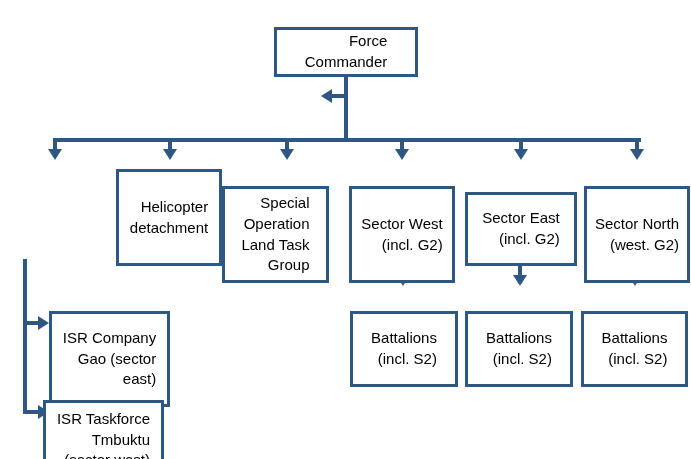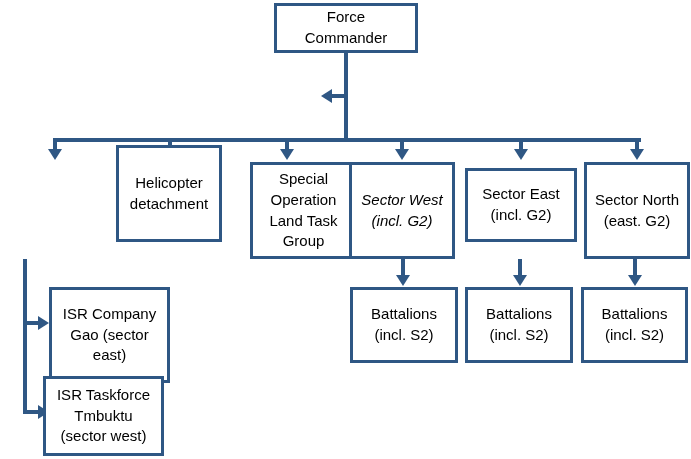--- a/index.html
+++ b/index.html
@@ -14,24 +14,25 @@
   }
   .node {
     position: absolute;
     box-sizing: border-box;
     border: 3px solid var(--line);
     background: var(--bg);
     color: var(--text);
     display: flex;
     align-items: center;
     justify-content: center;
-    text-align: center;
+    text-align: right;
     white-space: pre-line;
     font-size: 15px;
     line-height: 1.38;
+    margin-top: 24px;
   }
   .line {
     position: absolute;
     background: var(--line);
   }
   .arrow {
     position: absolute;
     width: 0;
     height: 0;
   }
@@ -96,33 +97,33 @@
   <div class="arrow right" style="left:38px; top:405px;"></div>
 
   <div class="node" style="left:274px; top:3px; width:144px; height:50px;">Force
 Commander</div>
 
 
 
   <div class="node" style="left:116px; top:145px; width:106px; height:97px;">Helicopter
 detachment</div>
 
-  <div class="node" style="left:250px; top:162px; width:107px; height:97px;">Special
+  <div class="node" style="left:222px; top:162px; width:107px; height:97px;">Special
 Operation
 Land Task
 Group</div>
 
-  <div class="node" style="left:349px; top:162px; width:106px; height:97px;font-style:italic;">Sector West
+  <div class="node" style="left:349px; top:162px; width:106px; height:97px;">Sector West
 (incl. G2)</div>
 
   <div class="node" style="left:465px; top:168px; width:112px; height:74px;">Sector East
 (incl. G2)</div>
 
   <div class="node" style="left:584px; top:162px; width:106px; height:97px;">Sector North
-(east. G2)</div>
+(west. G2)</div>
 
   <div class="node" style="left:350px; top:287px; width:108px; height:76px;">Battalions
 (incl. S2)</div>
 
   <div class="node" style="left:465px; top:287px; width:108px; height:76px;">Battalions
 (incl. S2)</div>
 
   <div class="node" style="left:581px; top:287px; width:107px; height:76px;">Battalions
 (incl. S2)</div>
 

